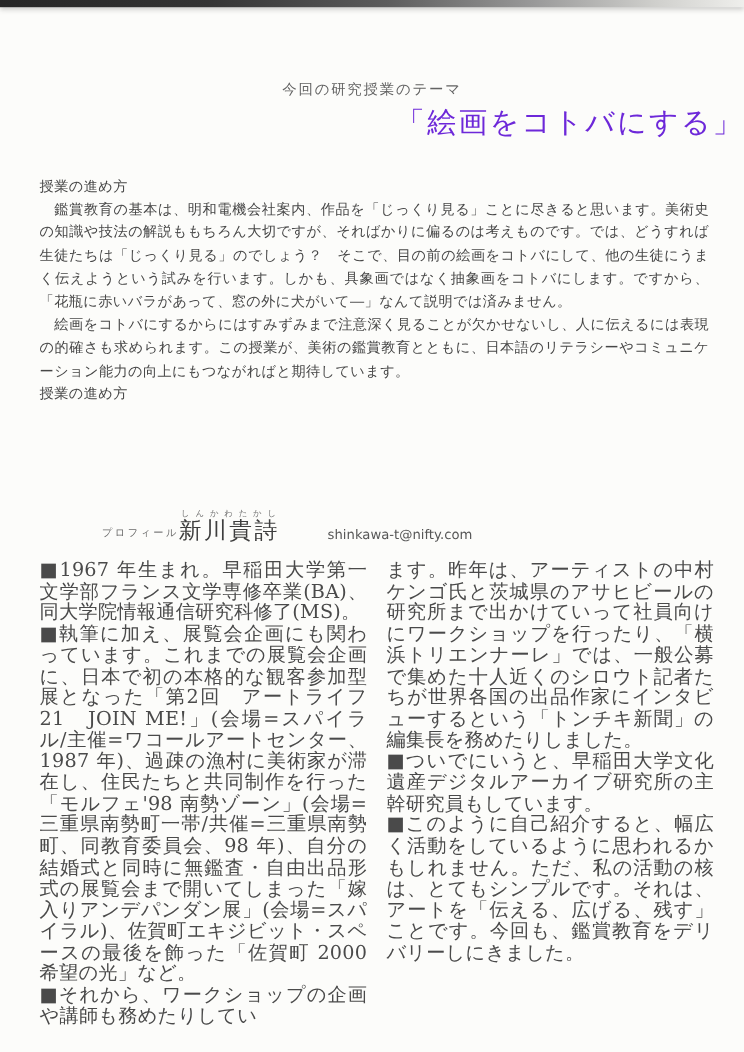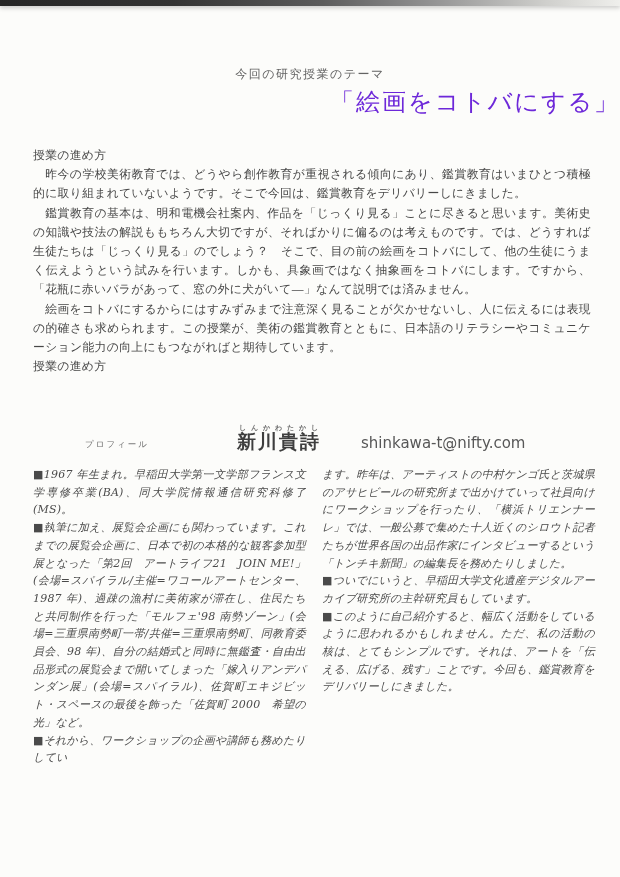--- a/index.html
+++ b/index.html
@@ -44,59 +44,56 @@
   }
   .profile-row {
     position: absolute; top: 424px; left: 33px; right: 41px;
     display: flex; align-items: flex-end;
   }
   .profile-label {
     font-size: 8.5px; color: #6b6b6b; letter-spacing: 2px;
     margin-left: 52px; margin-bottom: 4px;
   }
   .author-name {
-    margin-left: 88px;
-    font-size: 19px; color: #3e3e3e; letter-spacing: 2px; font-weight: bold;
+    font-size: 19px; color: #3e3e3e; letter-spacing: 2px;
   }
   .author-name rt {
     font-size: 7px; color: #707070; letter-spacing: 1px;
   }
   .author-email {
     margin-left: 40px; margin-bottom: 3px;
-    font-size: 15px; color: #575757;
+    font-size: 11px; color: #575757;
     font-family: "DejaVu Sans", "Liberation Sans", sans-serif;
   }
   .columns {
     position: absolute; top: 466px; left: 33px; right: 25px;
     display: flex; gap: 16px;
   }
   .col { width: 273px; }
   .col p {
     margin: 0;
-    font-size: 11px;
+    font-size: 16px;
     line-height: 17.7px;
     letter-spacing: 0.2px;
     color: #4a4a4a;
     white-space: pre-wrap;
     text-align: justify;
-    font-style: italic;
   }
 </style>
 </head>
 <body>
 
 <div class="page">
   <div class="scan-edge-top"></div>
 
   <div class="header-label">今回の研究授業のテーマ</div>
   <div class="page-title">「絵画をコトバにする」</div>
 
   <div class="lesson-block">
     <p>授業の進め方</p>
-    <p>　昨今の学校美術教育では、どうやら創作教育が重視される傾向にあり、鑑賞教育はいまひとつ積極的に取り組まれていないようです。そこで今回は、鑑賞教育をデリバリーしにきました。</p>
     <p>　鑑賞教育の基本は、明和電機会社案内、作品を「じっくり見る」ことに尽きると思います。美術史の知識や技法の解説ももちろん大切ですが、そればかりに偏るのは考えものです。では、どうすれば生徒たちは「じっくり見る」のでしょう？　そこで、目の前の絵画をコトバにして、他の生徒にうまく伝えようという試みを行います。しかも、具象画ではなく抽象画をコトバにします。ですから、「花瓶に赤いバラがあって、窓の外に犬がいて―」なんて説明では済みません。</p>
     <p>　絵画をコトバにするからにはすみずみまで注意深く見ることが欠かせないし、人に伝えるには表現の的確さも求められます。この授業が、美術の鑑賞教育とともに、日本語のリテラシーやコミュニケーション能力の向上にもつながればと期待しています。</p>
     <p>授業の進め方</p>
   </div>
 
   <div class="profile-row">
     <span class="profile-label">プロフィール</span>
     <span class="author-name"><ruby><span>新川貴詩</span><rt>しんかわたかし</rt></ruby></span>
     <span class="author-email">shinkawa-t@nifty.com</span>
   </div>

